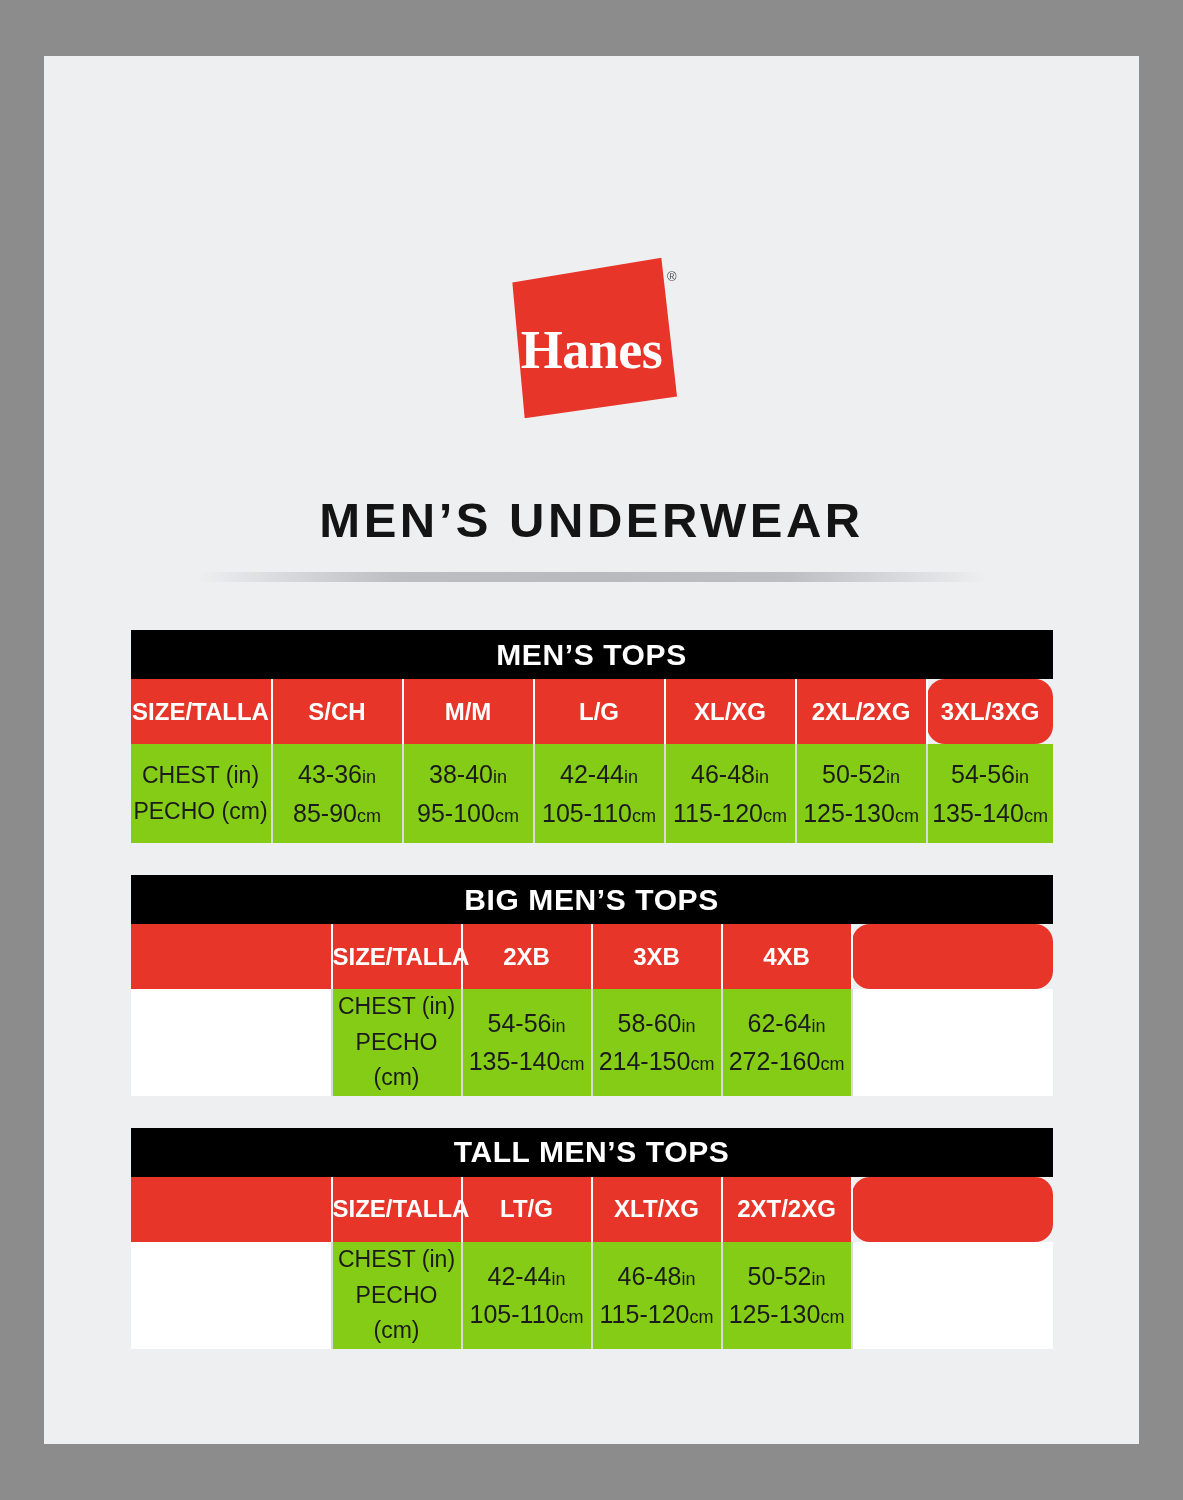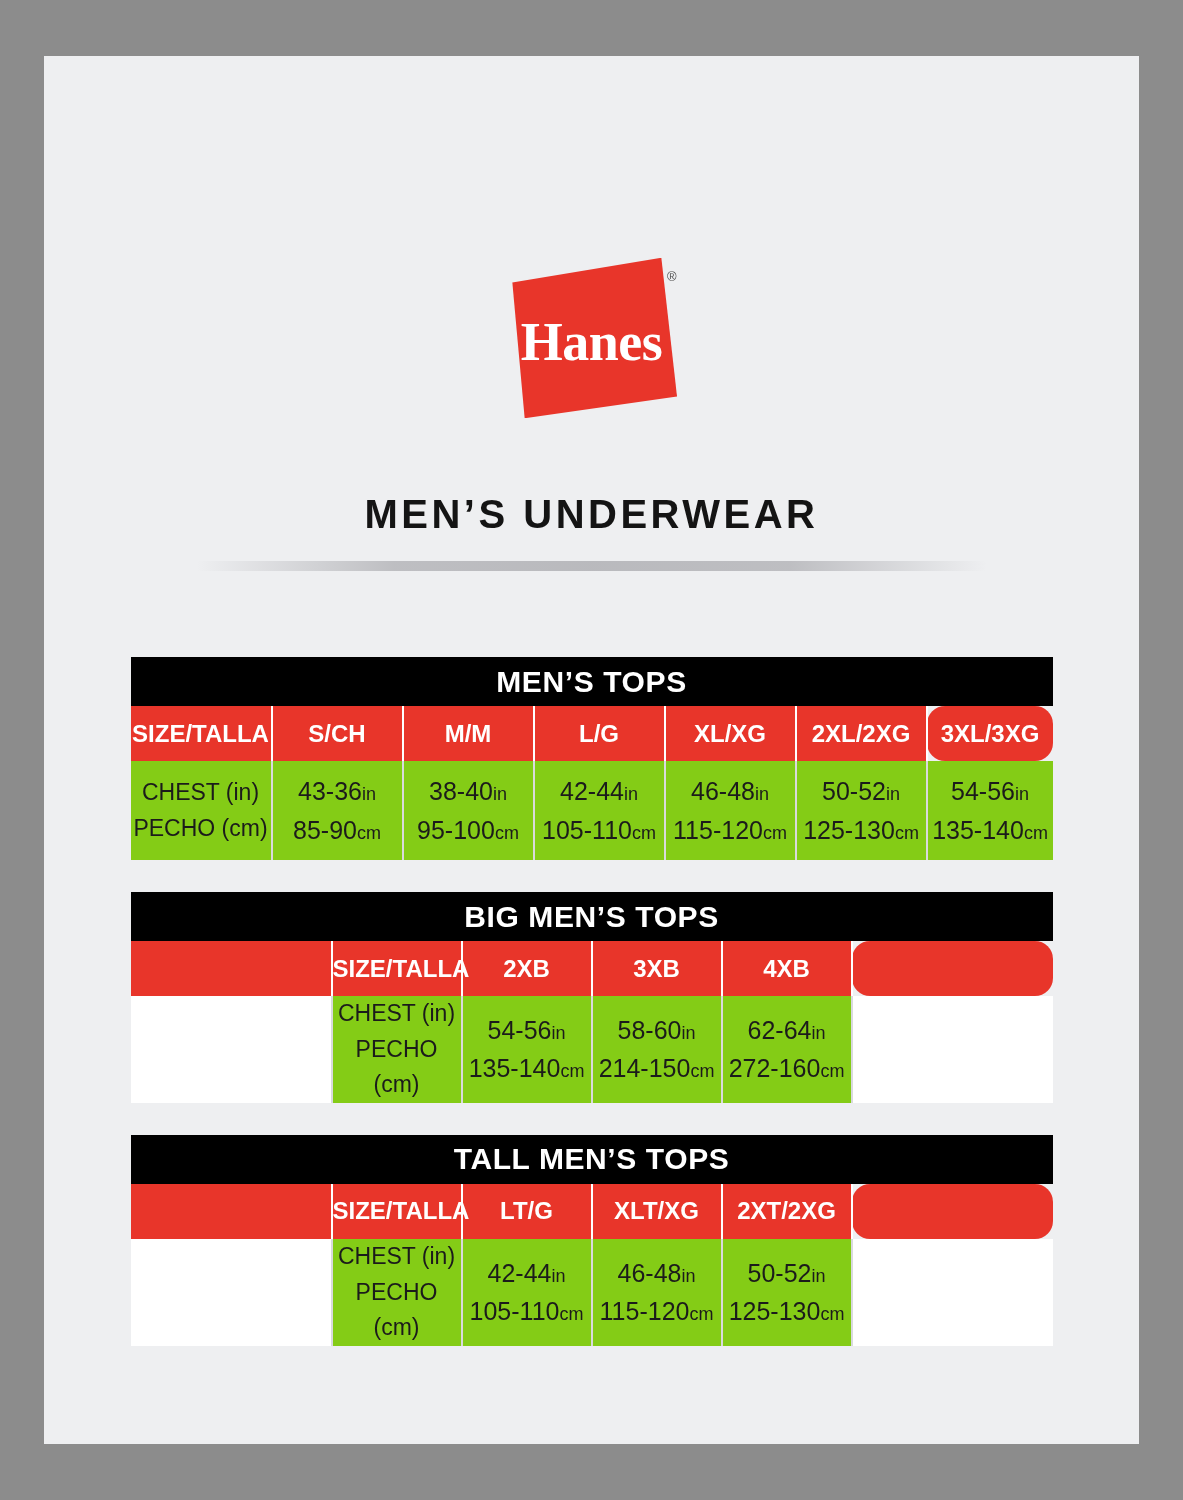--- a/index.html
+++ b/index.html
@@ -42,21 +42,21 @@
     width: 166px;
     height: 158px;
     background: #e8352a;
     border-radius: 8px / 10px;
     clip-path: polygon(2% 14%, 92% 0%, 100% 88%, 8% 100%);
     transform: rotate(-1deg);
   }
   .logo-text {
     position: absolute;
     left: 0;
-    top: 0;
+    top: 8px;
     width: 180px;
     height: 168px;
     display: flex;
     align-items: center;
     justify-content: center;
     color: #ffffff;
     font-family: "Liberation Serif", serif;
     font-size: 54px;
     font-weight: bold;
     letter-spacing: -0.5px;
@@ -74,37 +74,37 @@
   .tagline {
     font-size: 49px;
     font-weight: bold;
     color: #1b1b1b;
     letter-spacing: -0.5px;
     margin-left: 50px;
     white-space: nowrap;
   }
   .section-title {
     text-align: center;
-    font-size: 40px;
+    font-size: 49px;
     font-weight: bold;
     letter-spacing: 3.5px;
     color: #141414;
     margin-top: 68px;
   }
   .divider {
     width: 790px;
     height: 10px;
     margin: 24px auto 0 auto;
     background: linear-gradient(to right, rgba(160,160,165,0) 0%, rgba(150,150,155,0.55) 25%, rgba(150,150,155,0.6) 50%, rgba(150,150,155,0.55) 75%, rgba(160,160,165,0) 100%);
   }
   
   .tables {
-    margin: 16px auto;
+    margin: 0 auto;
     width: 922px;
-    padding-top: 70px;
+    padding-top: 48px;
   }
   table.fit {
     border-collapse: collapse;
     table-layout: fixed;
     width: 922px;
   }
   table.fit + table.fit {
     margin-top: 32px;
   }
   .banner td {
@@ -116,21 +116,21 @@
     letter-spacing: 0.6px;
     height: 49px;
     padding: 0;
   }
   .hdr td {
     background: #e8352a;
     color: #ffffff;
     text-align: center;
     font-size: 24px;
     font-weight: bold;
-    height: 55px;
+    height: 65px;
     padding: 0;
     border-right: 2px solid #ffffff;
   }
   .hdr td:last-child { border-right: none; border-radius: 18px; }
   .hdr td.blank { background: #e8352a; }
   .body-row td {
     background: #84cc16;
     text-align: center;
     height: 99px;
     padding: 0;

